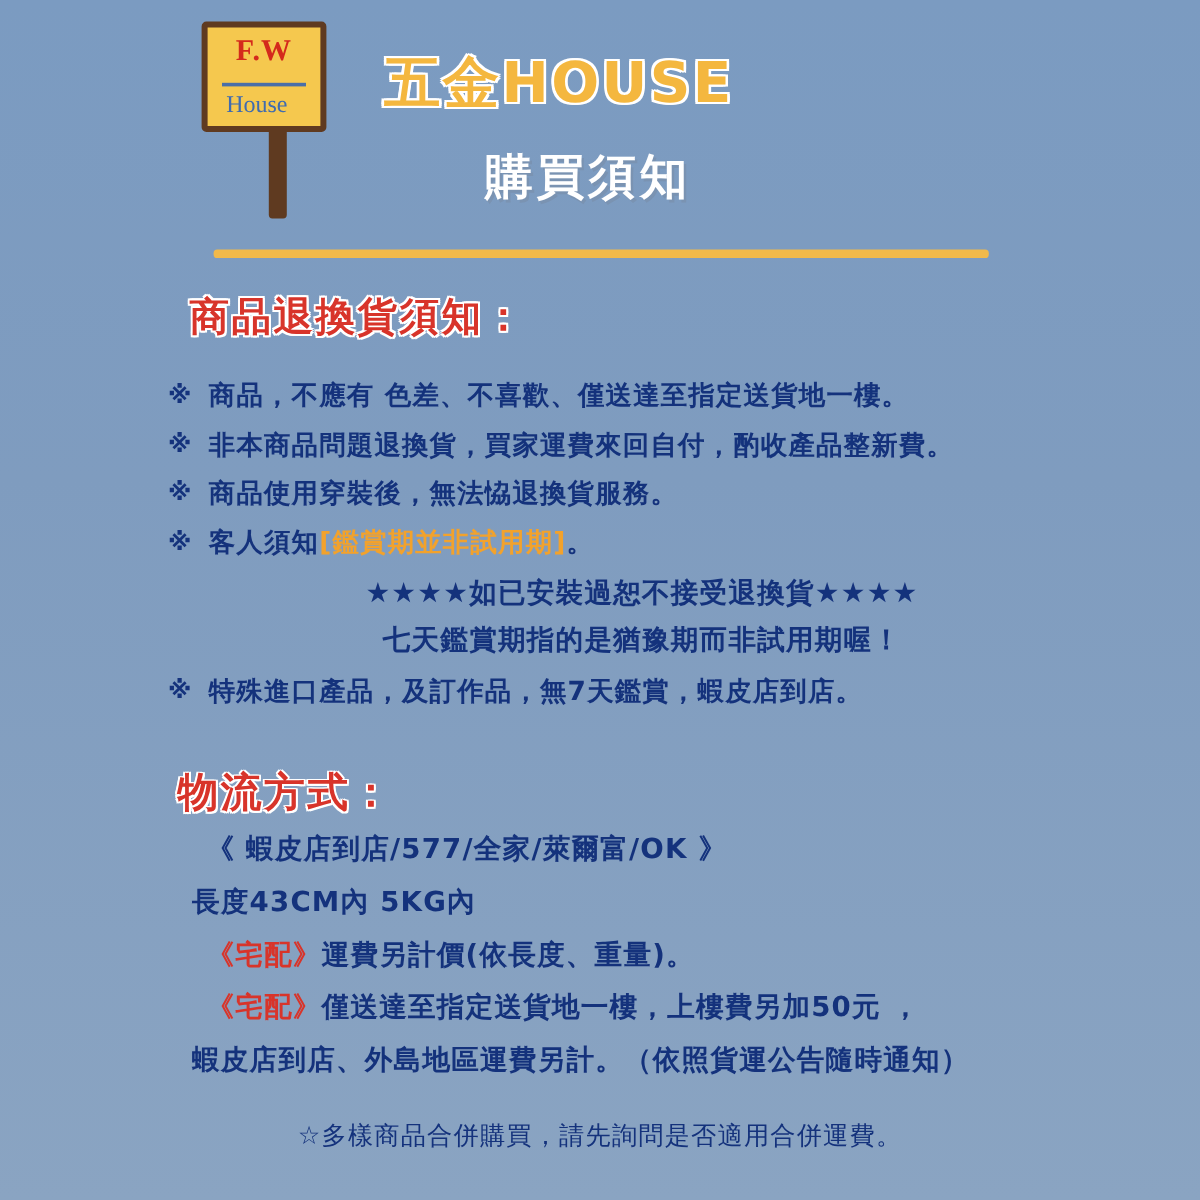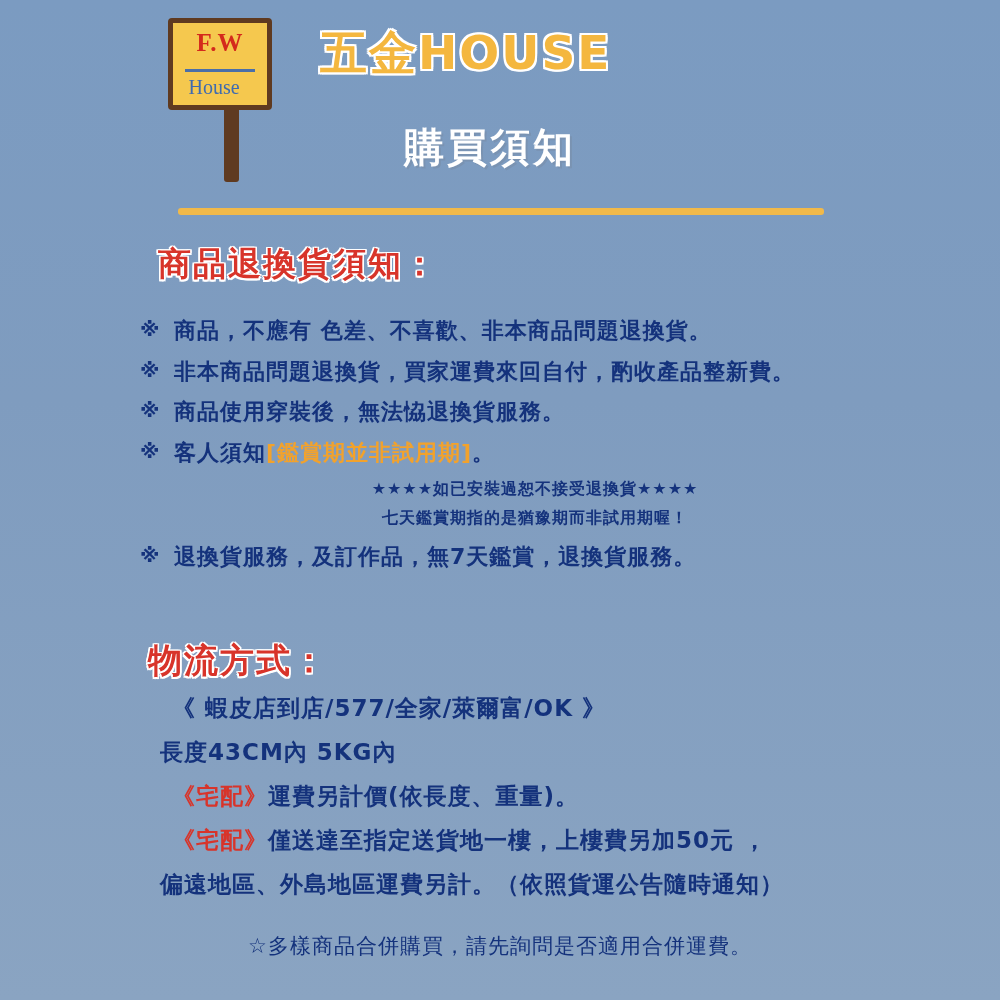--- a/index.html
+++ b/index.html
@@ -81,21 +81,21 @@
     top: 92px;
     width: 15px;
     height: 72px;
     background: #5f3a20;
     border-radius: 0 0 3px 3px;
   }
 
   .title-main {
     position: absolute;
     left: 320px;
-    top: 22px;
+    top: 38px;
     font-family: "DejaVu Sans", sans-serif;
     font-weight: bold;
     font-size: 47px;
     color: #f4b73f;
     letter-spacing: 2px;
     text-shadow:
       -2px 0 #ffffff, 2px 0 #ffffff, 0 -2px #ffffff, 0 2px #ffffff,
       -2px -2px #ffffff, 2px -2px #ffffff, -2px 2px #ffffff, 2px 2px #ffffff;
     white-space: nowrap;
   }
@@ -177,21 +177,21 @@
   }
   .bullet-text { flex: 1; }
   .hl-orange {
     color: #f2a22c;
   }
 
   .center-line {
     text-align: center;
     font-family: "DejaVu Sans", sans-serif;
     font-weight: bold;
-    font-size: 16px;
+    font-size: 23px;
     color: #14327c;
     letter-spacing: 1px;
     margin: 4px 0 8px 0;
   }
   .center-line.stars { margin-top: 10px; }
   .center-line.note  { margin-bottom: 14px; }
 
   
   .ship-list {
     position: absolute;
@@ -247,21 +247,21 @@
   <div class="divider"></div>
 
   <div class="content">
 
     <div class="section-heading heading-returns">商品退換貨須知：</div>
 
     <div class="bullet-list">
 
       <div class="bullet-row">
         <span class="bullet-mark">※</span>
-        <span class="bullet-text">商品，不應有 色差、不喜歡、非本商品問題退換貨。</span>
+        <span class="bullet-text">商品，不應有 色差、不喜歡、僅送達至指定送貨地一樓。</span>
       </div>
 
       <div class="bullet-row">
         <span class="bullet-mark">※</span>
         <span class="bullet-text">非本商品問題退換貨，買家運費來回自付，酌收產品整新費。</span>
       </div>
 
       <div class="bullet-row">
         <span class="bullet-mark">※</span>
         <span class="bullet-text">商品使用穿裝後，無法恊退換貨服務。</span>
@@ -270,41 +270,41 @@
       <div class="bullet-row">
         <span class="bullet-mark">※</span>
         <span class="bullet-text"><span>客人須知</span><span class="hl-orange">[鑑賞期並非試用期]</span><span>。</span></span>
       </div>
 
       <div class="center-line stars">★★★★如已安裝過恕不接受退換貨★★★★</div>
       <div class="center-line note">七天鑑賞期指的是猶豫期而非試用期喔！</div>
 
       <div class="bullet-row">
         <span class="bullet-mark">※</span>
-        <span class="bullet-text">退換貨服務，及訂作品，無7天鑑賞，退換貨服務。</span>
+        <span class="bullet-text">特殊進口產品，及訂作品，無7天鑑賞，蝦皮店到店。</span>
       </div>
 
     </div>
 
     <div class="section-heading heading-shipping">物流方式：</div>
 
     <div class="ship-list">
 
       <div class="ship-row indent">《 蝦皮店到店/577/全家/萊爾富/OK 》</div>
 
       <div class="ship-row">長度43CM內 5KG內</div>
 
       <div class="ship-row indent">
         <span class="tag-red">《宅配》</span><span>運費另計價(依長度、重量)。</span>
       </div>
 
       <div class="ship-row indent">
         <span class="tag-red">《宅配》</span><span>僅送達至指定送貨地一樓，上樓費另加50元 ，</span>
       </div>
 
-      <div class="ship-row">偏遠地區、外島地區運費另計。（依照貨運公告隨時通知）</div>
+      <div class="ship-row">蝦皮店到店、外島地區運費另計。（依照貨運公告隨時通知）</div>
 
     </div>
 
     <div class="ship-footer">☆多樣商品合併購買，請先詢問是否適用合併運費。</div>
 
   </div>
 </div>
 
 </body></html>

